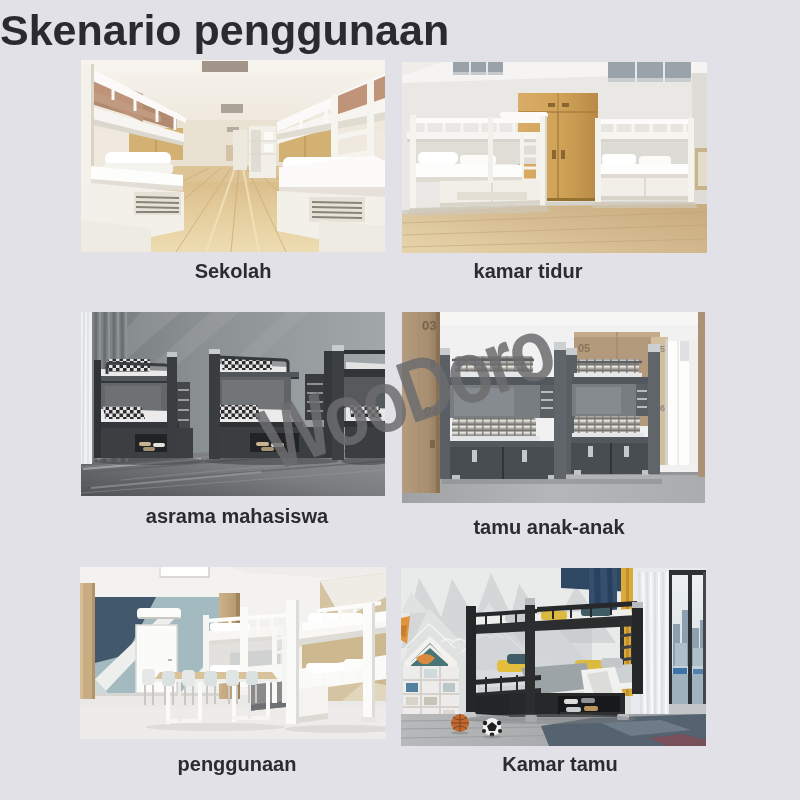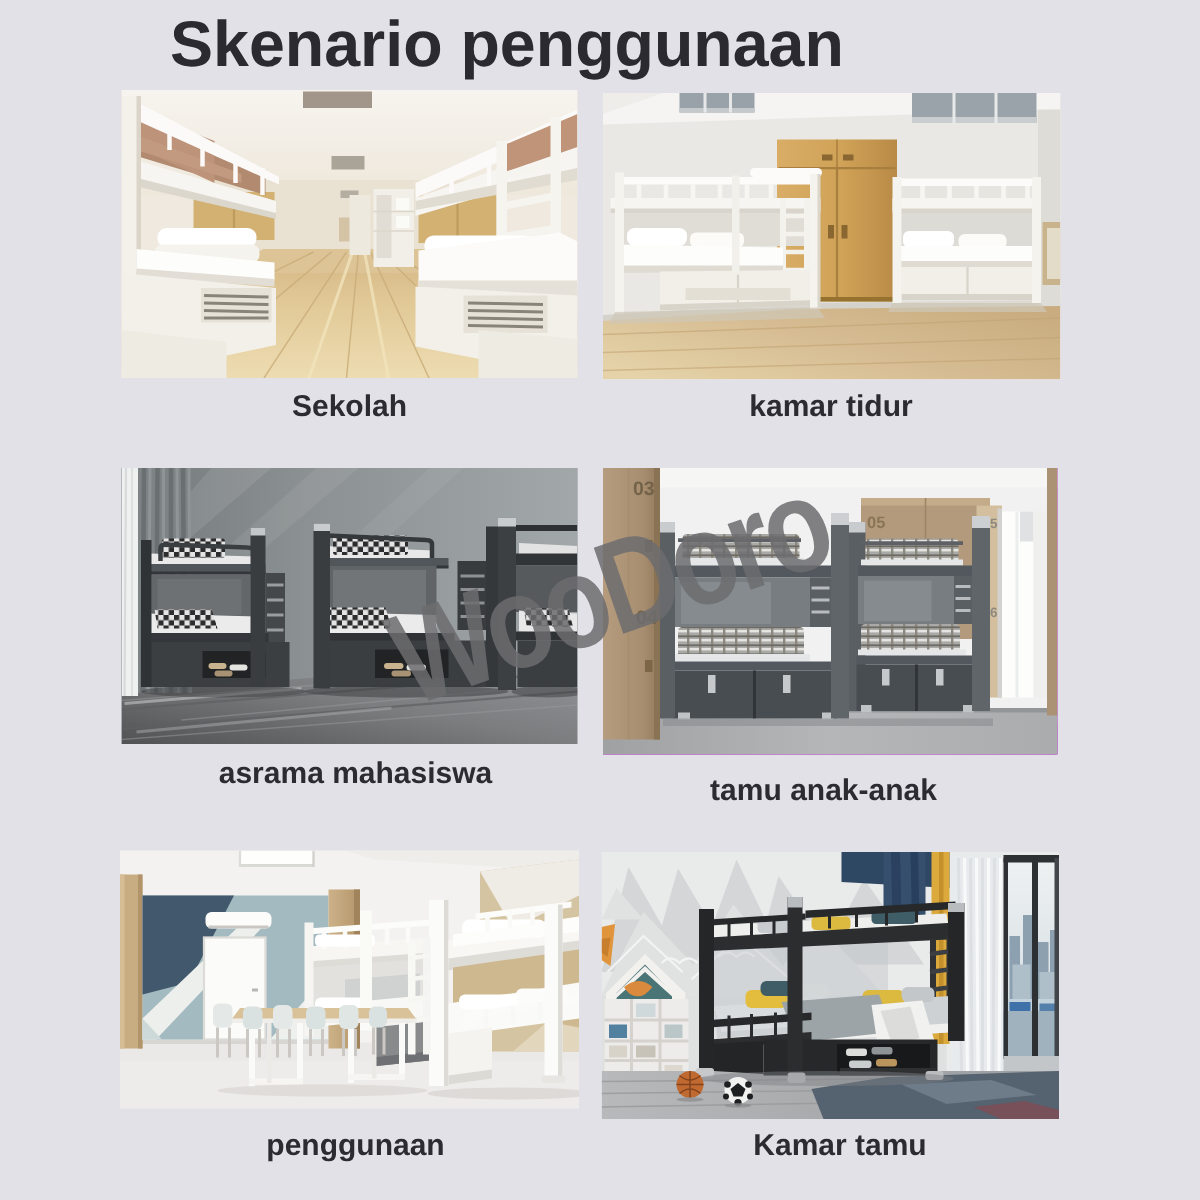--- a/index.html
+++ b/index.html
@@ -4,21 +4,21 @@
 <style>
   html,body{margin:0;padding:0;}
   body{width:800px;height:800px;background:#e2e1e7;font-family:"Liberation Sans",sans-serif;overflow:hidden;position:relative;}
   .panel{position:absolute;overflow:hidden;}
   .cap{position:absolute;color:#2d2b32;font-weight:600;font-size:20px;text-align:center;white-space:nowrap;transform:translateX(-50%);}
   #wm{position:absolute;left:206px;top:338px;width:400px;height:112px;line-height:112px;text-align:center;color:rgba(108,108,110,0.85);font-size:88px;font-weight:700;letter-spacing:-4px;transform:rotate(-19deg) scaleX(0.82);pointer-events:none;z-index:10;}
 </style>
 </head>
 <body>
 
-<div style="position:absolute;left:0;top:6px;width:676px;text-align:center;font-weight:700;font-size:43px;color:#2c2a31;letter-spacing:0px;">Skenario penggunaan</div>
+<div style="position:absolute;left:0;top:6px;width:676px;text-align:left;font-weight:700;font-size:43px;color:#2c2a31;letter-spacing:0px;">Skenario penggunaan</div>
 
 <div class="panel" id="p1" style="left:81px;top:60px;width:304px;height:192px;background:#efe9e0;">
 <svg width="304" height="192" viewBox="0 0 304 192">
 <defs>
 <linearGradient id="g1floor" x1="0" y1="0" x2="0" y2="1">
  <stop offset="0" stop-color="#d4b684"></stop>
           <stop offset="0.45" stop-color="#e2ca98"></stop>
           <stop offset="1" stop-color="#eddcb2"></stop>
 </linearGradient>
 <linearGradient id="g1ceil" x1="0" y1="0" x2="0" y2="1">
@@ -268,21 +268,21 @@
 
 <rect x="8" y="53" width="6" height="94" fill="#f5f3ee"></rect>
 <rect x="86" y="55" width="5" height="66" fill="#f2f0ea"></rect>
 <rect x="138" y="54" width="6" height="90" fill="#f5f3ee"></rect>
 <rect x="143" y="54" width="2" height="90" fill="#dbd6ca"></rect>
 
 <polygon points="8,146 143,143 148,150 4,154" fill="#cfc8b8" opacity="0.7"></polygon>
 </g>
 </svg></div>
 
-<div class="cap" style="left:554px;top:260px;">kamar tidur</div>
+<div class="cap" style="left:528px;top:260px;">kamar tidur</div>
 
 <div class="panel" id="p3" style="left:81px;top:312px;width:304px;height:184px;background:#8a8f91;">
 <svg width="304" height="184" viewBox="0 0 304 184">
 <defs>
 <linearGradient id="g3wall" x1="0" y1="0" x2="1" y2="0">
  <stop offset="0" stop-color="#73787a"></stop>
           <stop offset="0.4" stop-color="#8b9092"></stop>
           <stop offset="1" stop-color="#a2a7a9"></stop>
 </linearGradient>
 <linearGradient id="g3floor" x1="0" y1="1" x2="1" y2="0">

